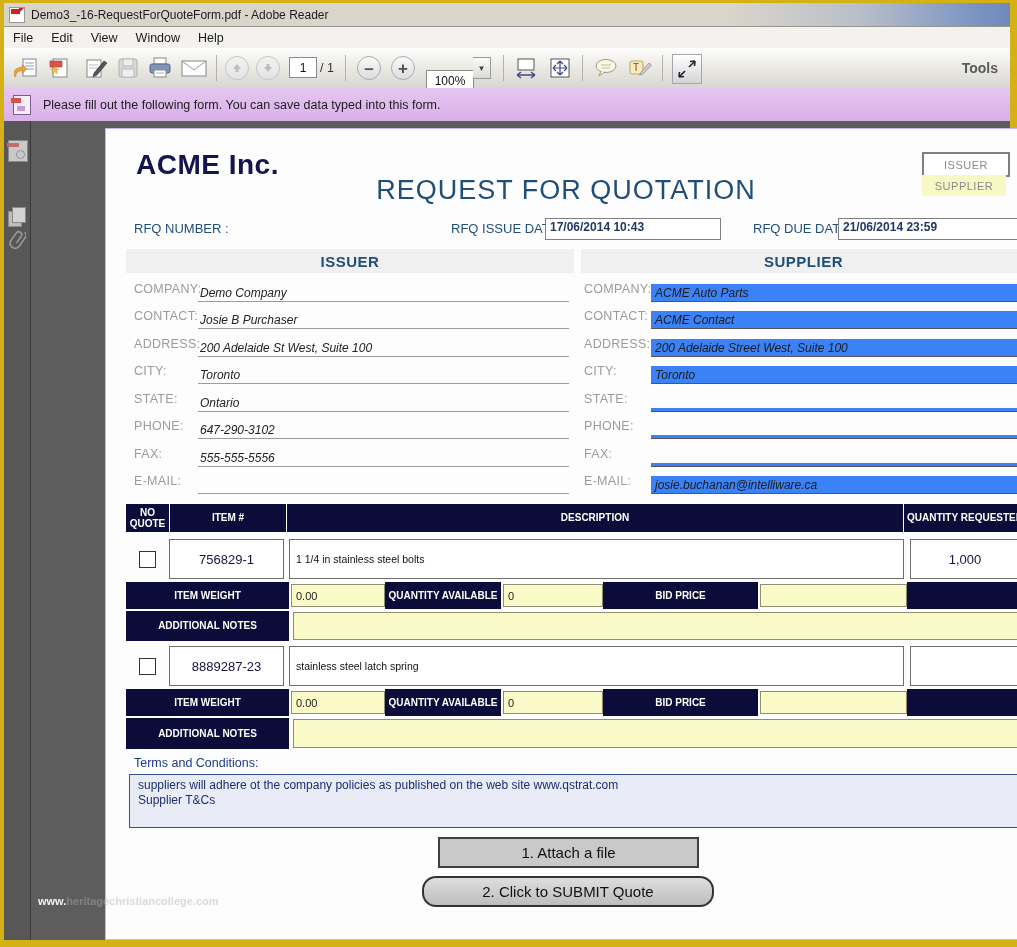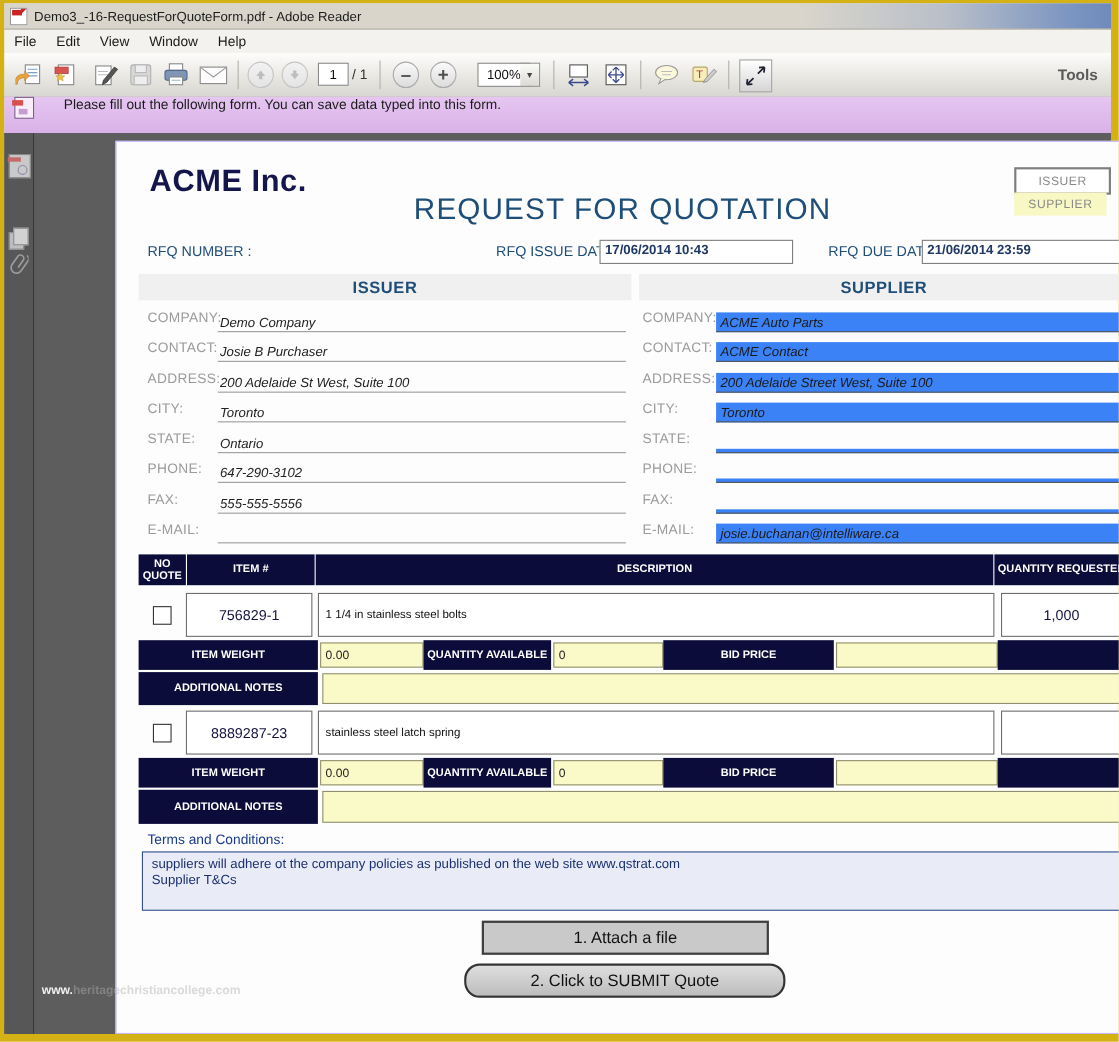--- a/index.html
+++ b/index.html
@@ -26,21 +26,21 @@
     background:linear-gradient(#fafafa,#dcdcdc);border:1px solid #aaa;font-weight:bold;}
   .circle.dis{color:#b5b5b5;border-color:#c4c4c4;background:linear-gradient(#f2f2f2,#e4e4e4);}
   .circle.en{color:#4f4f4f;font-size:17px;line-height:1;}
   .pageinput,.zoominput{background:#fff;border:1px solid #8a8a8a;font-size:12px;color:#111;text-align:center;}
   .slash{font-size:12.5px;color:#333;}
   .ddbtn{background:linear-gradient(#fbfbfa,#dcdad5);border:1px solid #9a9a9a;border-left:none;width:17px;height:20px;
     display:flex;align-items:center;justify-content:center;font-size:8px;color:#444;}
   .toolslabel{position:absolute;right:12px;top:12px;font-size:14px;font-weight:bold;color:#5a5a5a;}
   
   .notifbar{position:absolute;left:0;top:85px;width:100%;height:33px;
-    background:linear-gradient(#e6c6f1,#d9b1e8);border-bottom:2px solid #7c5b8d;display:flex;align-items:flex-start;gap:15px;}
+    background:linear-gradient(#e6c6f1,#d9b1e8);border-bottom:2px solid #7c5b8d;display:flex;align-items:center;}
   .notificon{width:16px;height:18px;background:#f7eef9;border:1px solid #7c5b8d;margin-left:9px;position:relative;}
   .notificon::before{content:"";position:absolute;left:-3px;top:2px;width:10px;height:5px;background:#d94f4f;}
   .notificon::after{content:"";position:absolute;left:3px;bottom:3px;width:8px;height:5px;background:#c79ccf;}
   .notiftext{font-size:12.5px;color:#1c1c1c;margin-left:12px;}
   
   .docarea{position:absolute;left:0;top:118px;width:100%;height:819px;background:#5d5d5d;}
   .sidebar{position:absolute;left:0;top:0;width:26px;height:100%;background:#575757;border-right:1px solid #3a3a3a;}
   .sideicon{position:absolute;left:4px;width:18px;height:20px;}
   .pagethumb{background:#c9c9c9;border:1px solid #888;position:relative;}
   .pagethumb::before{content:"";position:absolute;left:-2px;top:2px;width:12px;height:4px;background:#c46a6a;}
@@ -187,21 +187,21 @@
     </div>
     <input class="pageinput" style="position: absolute; left: 285px; top: 9px; width: 22px; height: 17px;" value="1">
     <div class="abs slash" style="left:316px;top:13px;">/ 1</div>
     <div class="tsep" style="left:341px"></div>
     <div class="tbtn" style="left:351px">
       <div class="circle en">–</div>
     </div>
     <div class="tbtn" style="left:385px">
       <div class="circle en">+</div>
     </div>
-    <input class="zoominput" style="position: absolute; left: 422px; top: 9px; width: 42px; height: 18px; margin-left: 8px;" value="100%">
+    <input class="zoominput" style="position: absolute; left: 422px; top: 22px; width: 42px; height: 18px;" value="100%">
     <div class="ddbtn" style="position:absolute;left:469px;top:9px;">
       <span>▼</span>
     </div>
     <div class="tsep" style="left:499px"></div>
     <div class="tbtn" style="left:508px">
       <span>
         <svg width="22" height="22">
             <rect x="3" y="2" width="16" height="11" fill="#fff" stroke="#555"></rect>
             <path d="M2 18 h18 M2 18 l4 -3 M2 18 l4 3 M20 18 l-4 -3 M20 18 l-4 3" stroke="#3a4a8a" fill="none" stroke-width="1.4"></path>
           </svg>

